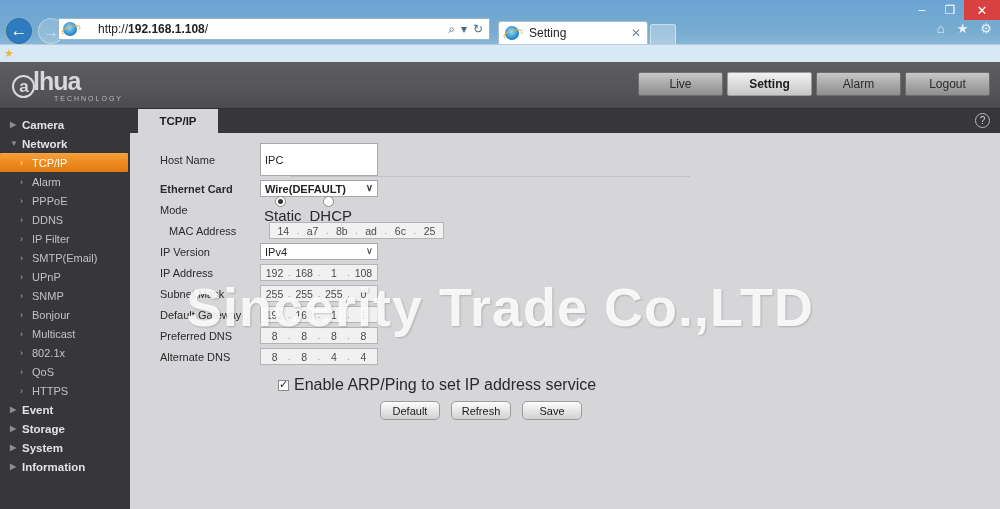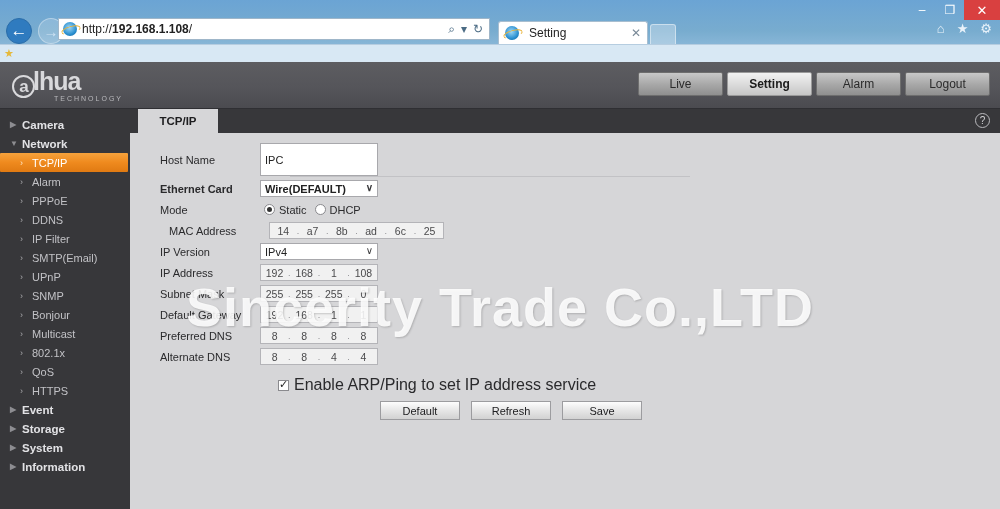--- a/index.html
+++ b/index.html
@@ -36,21 +36,21 @@
     display: flex; align-items: center; justify-content: center;
     margin-left: 6px;
   }
   .navbtn.back { background: #2f7bbf; color: #fff; font-size: 17px; border: 1px solid #2a6da9; }
   .navbtn.fwd  { background: rgba(255,255,255,0.18); color: #cfe3f3; font-size: 15px; border: 1px solid rgba(255,255,255,0.35); }
 
   .urlbar {
     position: absolute; left: 58px; top: 18px; width: 432px; height: 22px;
     background: #fff; border: 1px solid #9fb6c9;
     display: flex; align-items: center; padding: 0 4px;
-    font-size: 12px; color: #333;
+    font-size: 12px; color: #333; gap: 16px;
   }
   .ie-glyph {
     width: 14px; height: 14px; margin-right: 5px; flex: 0 0 14px;
     border-radius: 50%;
     background: radial-gradient(circle at 45% 40%, #9fd7f5 0%, #2a8fd0 60%, #0c5a93 100%);
     position: relative;
   }
   .ie-glyph::after {
     content: ""; position: absolute; left: -2px; top: 4px; width: 18px; height: 6px;
     border: 1.6px solid #e8b33a; border-radius: 50%; border-bottom-color: transparent;
@@ -167,45 +167,45 @@
   }
   .octets {
     height: 17px; background: #f1f1f1; border: 1px solid #b4b4b8;
     display: flex; align-items: center; font-size: 10.5px; color: #4a4a4c;
   }
   .octets.w6 { width: 175px; }
   .octets.w4 { width: 118px; }
   .oct { flex: 1; text-align: center; }
   .dot { color: #8c8c90; font-size: 9px; }
 
-  .radio { display: flex; align-items: center; font-size: 11px; color: #2a2a2c; margin-right: 8px; }
+  .radio { display: flex; align-items: center; font-size: 15px; color: #2a2a2c; margin-right: 8px; flex-direction: column; }
   .rdo {
     width: 11px; height: 11px; border-radius: 50%; border: 1px solid #8a8a8e; background: #fff;
     margin-right: 4px; position: relative;
   }
   .rdo.on::after {
     content: ""; position: absolute; left: 2px; top: 2px; width: 5px; height: 5px;
     border-radius: 50%; background: #333;
   }
 
   .chkrow { position: absolute; left: 148px; top: 243px; display: flex; align-items: center; font-size: 16px; color: #2a2a2c; }
   .chk {
     width: 11px; height: 11px; border: 1px solid #8a8a8e; background: #fff; margin-right: 5px;
     position: relative;
   }
   .chk.on::after {
     content: "\2713"; position: absolute; left: 0px; top: -3px; font-size: 11px; color: #222;
   }
 
   .btns { position: absolute; left: 250px; top: 268px; display: flex; gap: 11px; }
   .btn {
-    width: 80px; height: 19px; font-size: 11px; color: #202022;
+    width: 60px; height: 19px; font-size: 11px; color: #202022;
     display: flex; align-items: center; justify-content: center;
     background: linear-gradient(180deg, #fdfdfd 0%, #e6e6e6 50%, #d2d2d2 100%);
-    border: 1px solid #9c9c9f; border-radius: 0;
+    border: 1px solid #9c9c9f; border-radius: 5px;
   }
 
   .hr { position: absolute; left: 160px; width: 400px; height: 1px; background: #c2c2c5; }
 
   
   .watermark {
     position: absolute; left: 0; top: 276px; width: 1000px;
     text-align: center; font-size: 54px; font-weight: bold;
     color: rgba(255,255,255,0.88); letter-spacing: 1px;
     pointer-events: none; white-space: nowrap;

